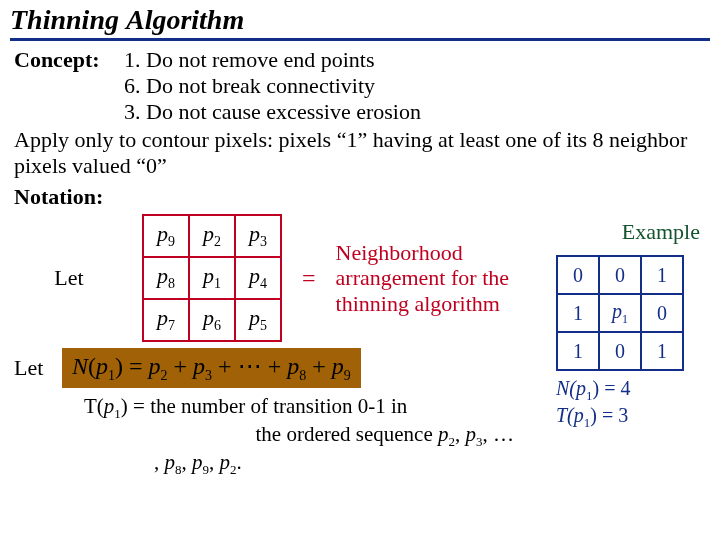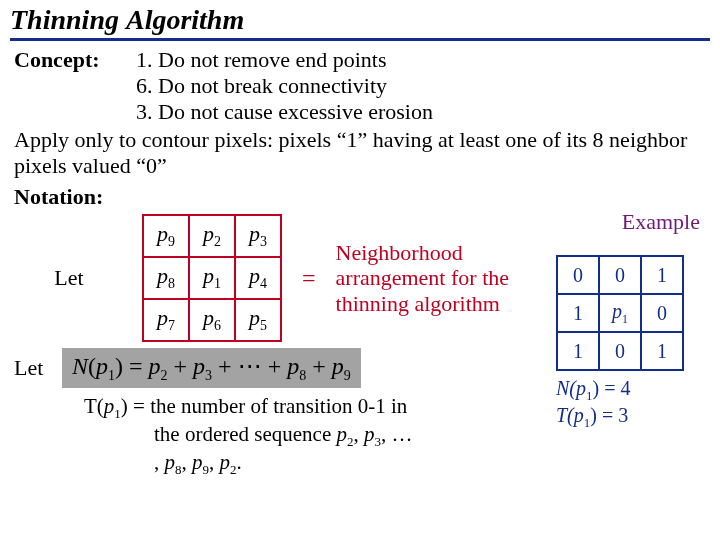--- a/index.html
+++ b/index.html
@@ -27,21 +27,20 @@
     border-top: 3px solid #132e88;
     height: 0;
   }
   .body {
     padding: 0 14px 0 14px;
     position: relative;
     height: 480px;
   }
   .concept-row {
     display: flex;
-    gap: 12px;
   }
   .concept-label {
     font-weight: bold;
     width: 110px;
     flex: none;
   }
   .apply {
     margin-top: 2px;
   }
   .notation-label {
@@ -83,35 +82,35 @@
   }
   .nbdesc {
     color: #c00020;
     font-size: 22px;
     line-height: 1.15;
     width: 220px;
   }
   .example-label {
     position: absolute;
     right: 20px;
-    top: 162px;
-    color: #701a75;
+    top: 172px;
+    color: #14532d;
     font-size: 22px;
   }
   .formline {
     display: flex;
     align-items: center;
     gap: 10px;
     margin-top: 6px;
   }
   .let-left {
     width: 38px;
   }
   .formula {
-    background: #a3a3a3;
+    background: #a16207;
     padding: 4px 10px;
     font-size: 24px;
     font-style: italic;
   }
   .formula .rm { font-style: normal; }
   .formula .sub { font-size: 14px; vertical-align: sub; font-style: normal; }
   .trans-block {
     margin: 6px 0 0 70px;
     width: 430px;
     font-size: 21px;
@@ -203,21 +202,21 @@
       <span>N</span><span class="rm">(</span><span>p</span><span class="sub">1</span><span class="rm">)</span><span class="rm"> = </span><span>p</span><span class="sub">2</span><span class="rm"> + </span><span>p</span><span class="sub">3</span><span class="rm"> + ⋯ + </span><span>p</span><span class="sub">8</span><span class="rm"> + </span><span>p</span><span class="sub">9</span>
     </div>
   </div>
 
   <div class="trans-block">
     <div>
       <span>
         <span>T(</span><span class="it">p</span><span class="sub">1</span><span>) = the number of transition 0-1 in</span>
       </span>
     </div>
-    <div style="padding-left:70px;">
+    <div style="padding-left:70px;text-align:right;">
       <span>
         <span>the ordered sequence </span><span class="it">p</span><span class="sub">2</span><span>, </span><span class="it">p</span><span class="sub">3</span><span>, …</span>
       </span>
     </div>
     <div style="padding-left:70px;">
       <span>
         <span>, </span><span class="it">p</span><span class="sub">8</span><span>, </span><span class="it">p</span><span class="sub">9</span><span>, </span><span class="it">p</span><span class="sub">2</span><span>.</span>
       </span>
     </div>
   </div>

